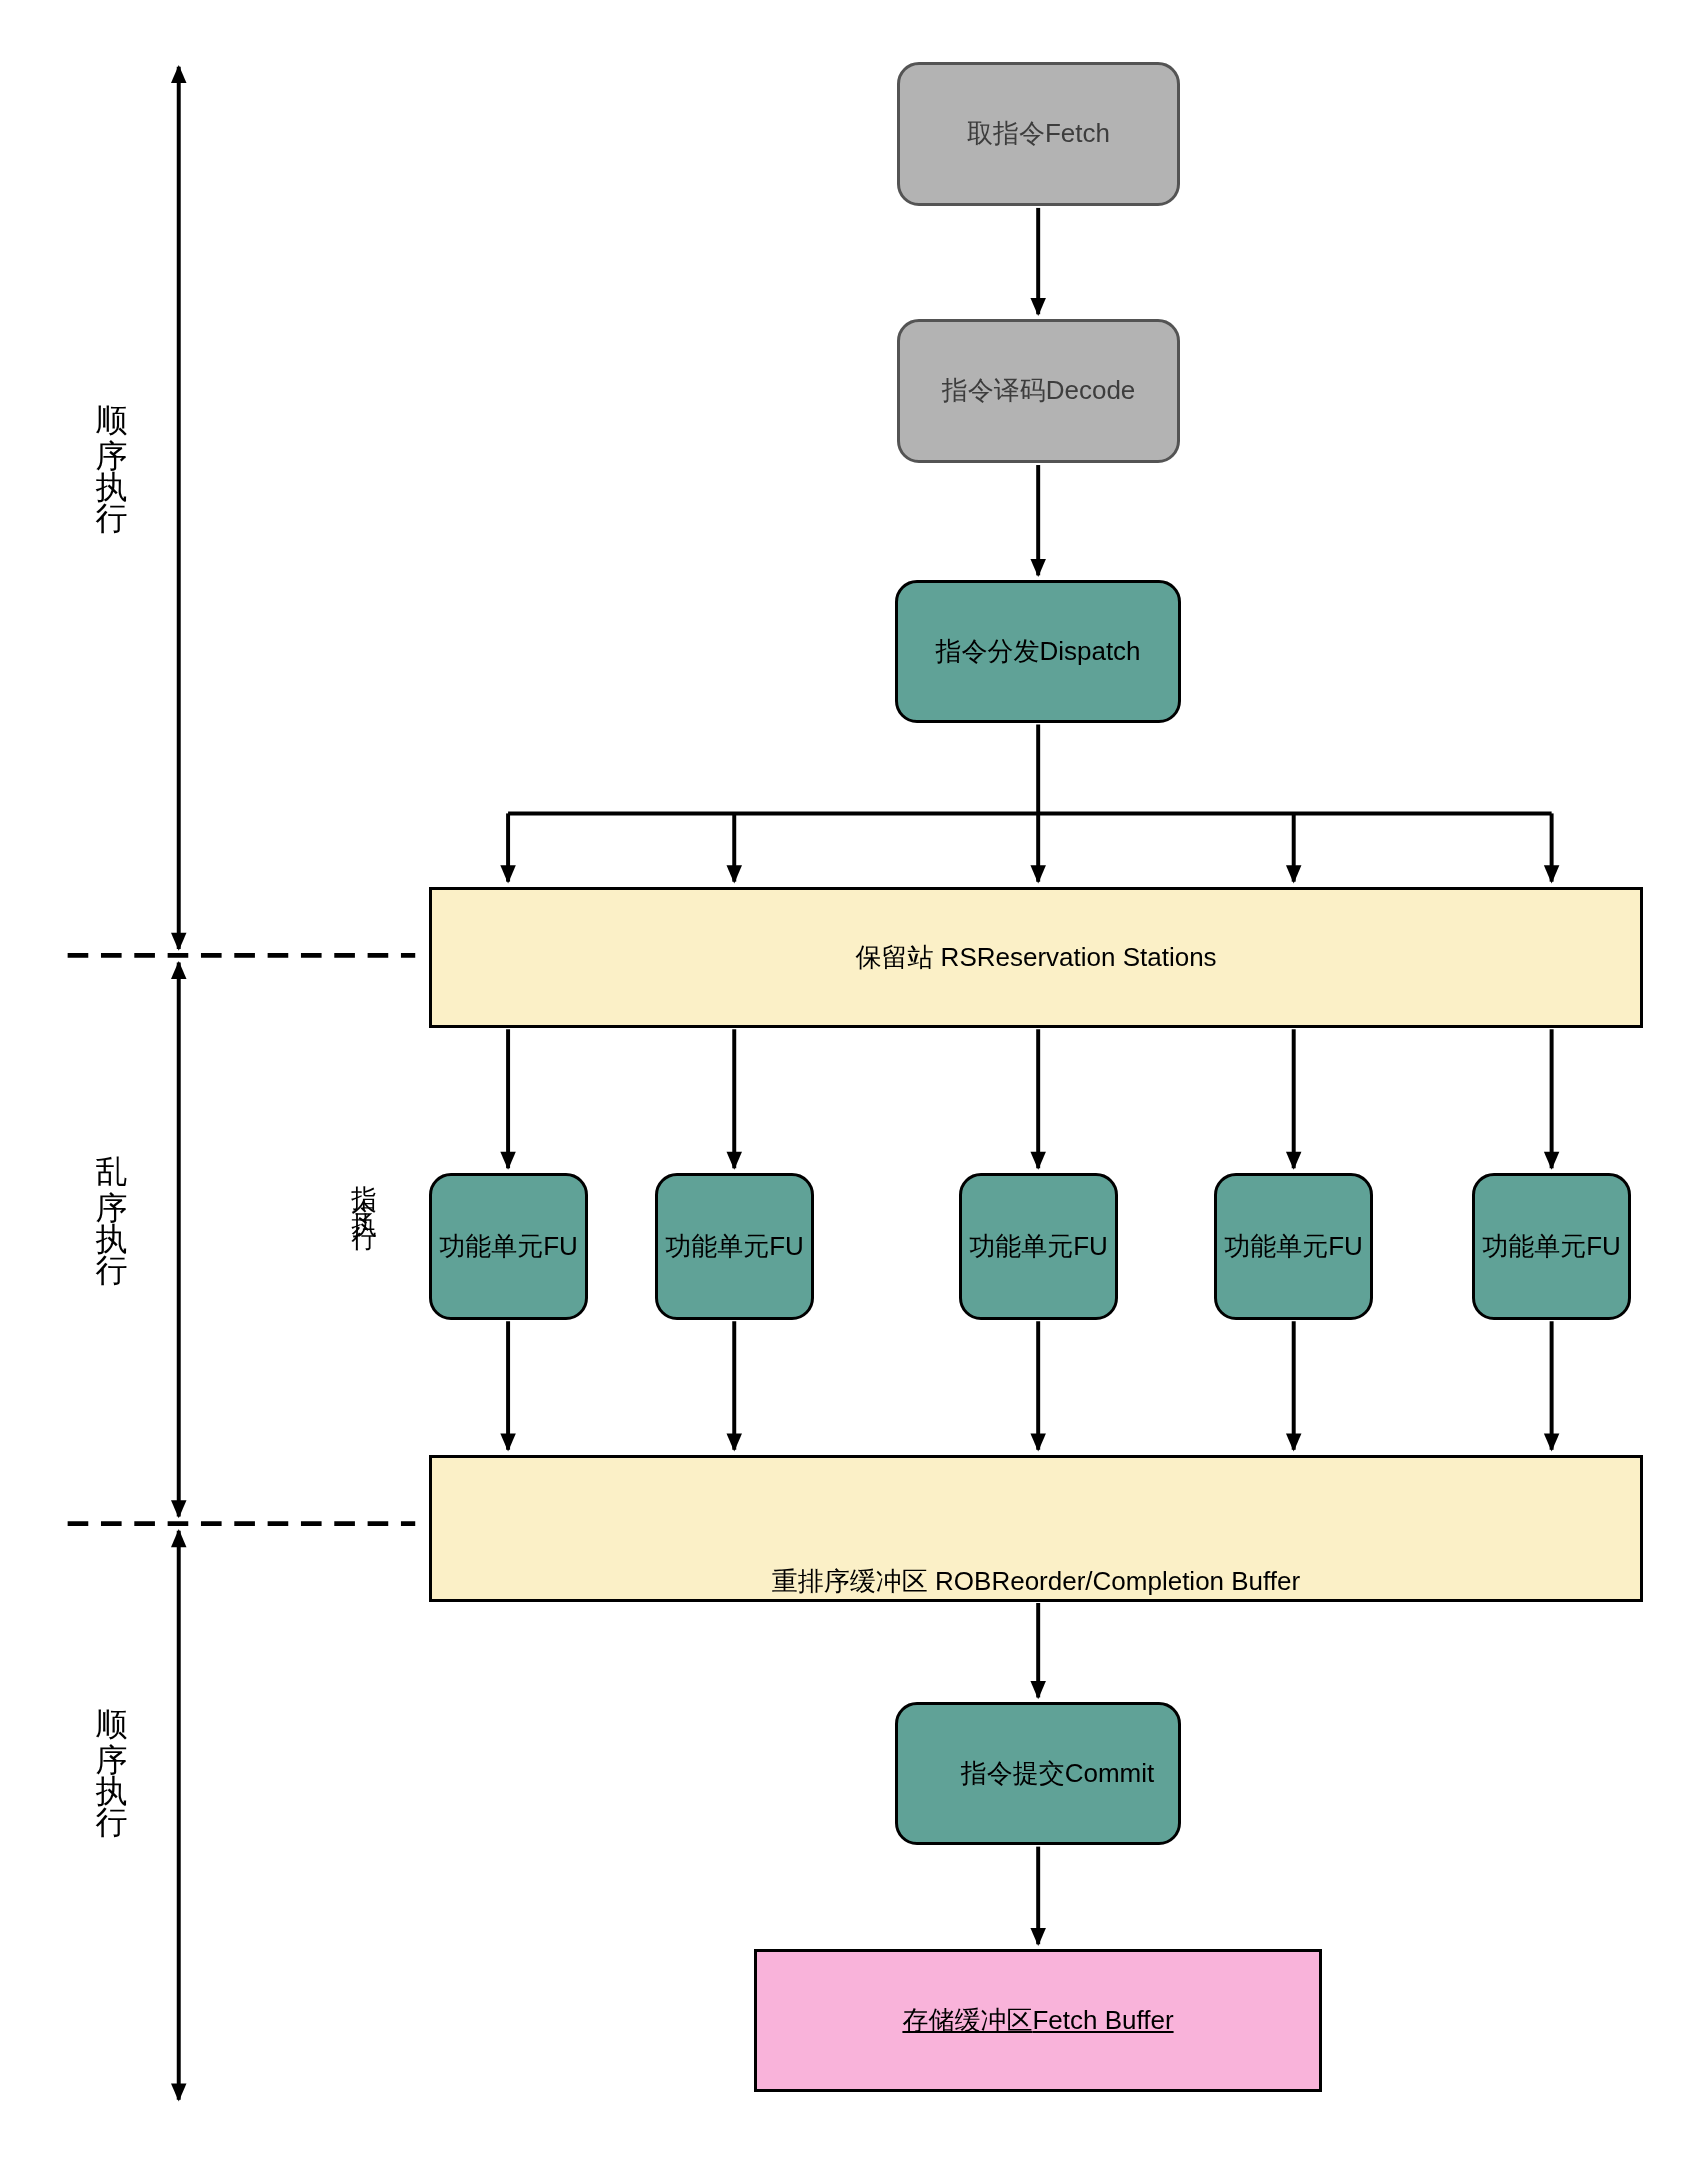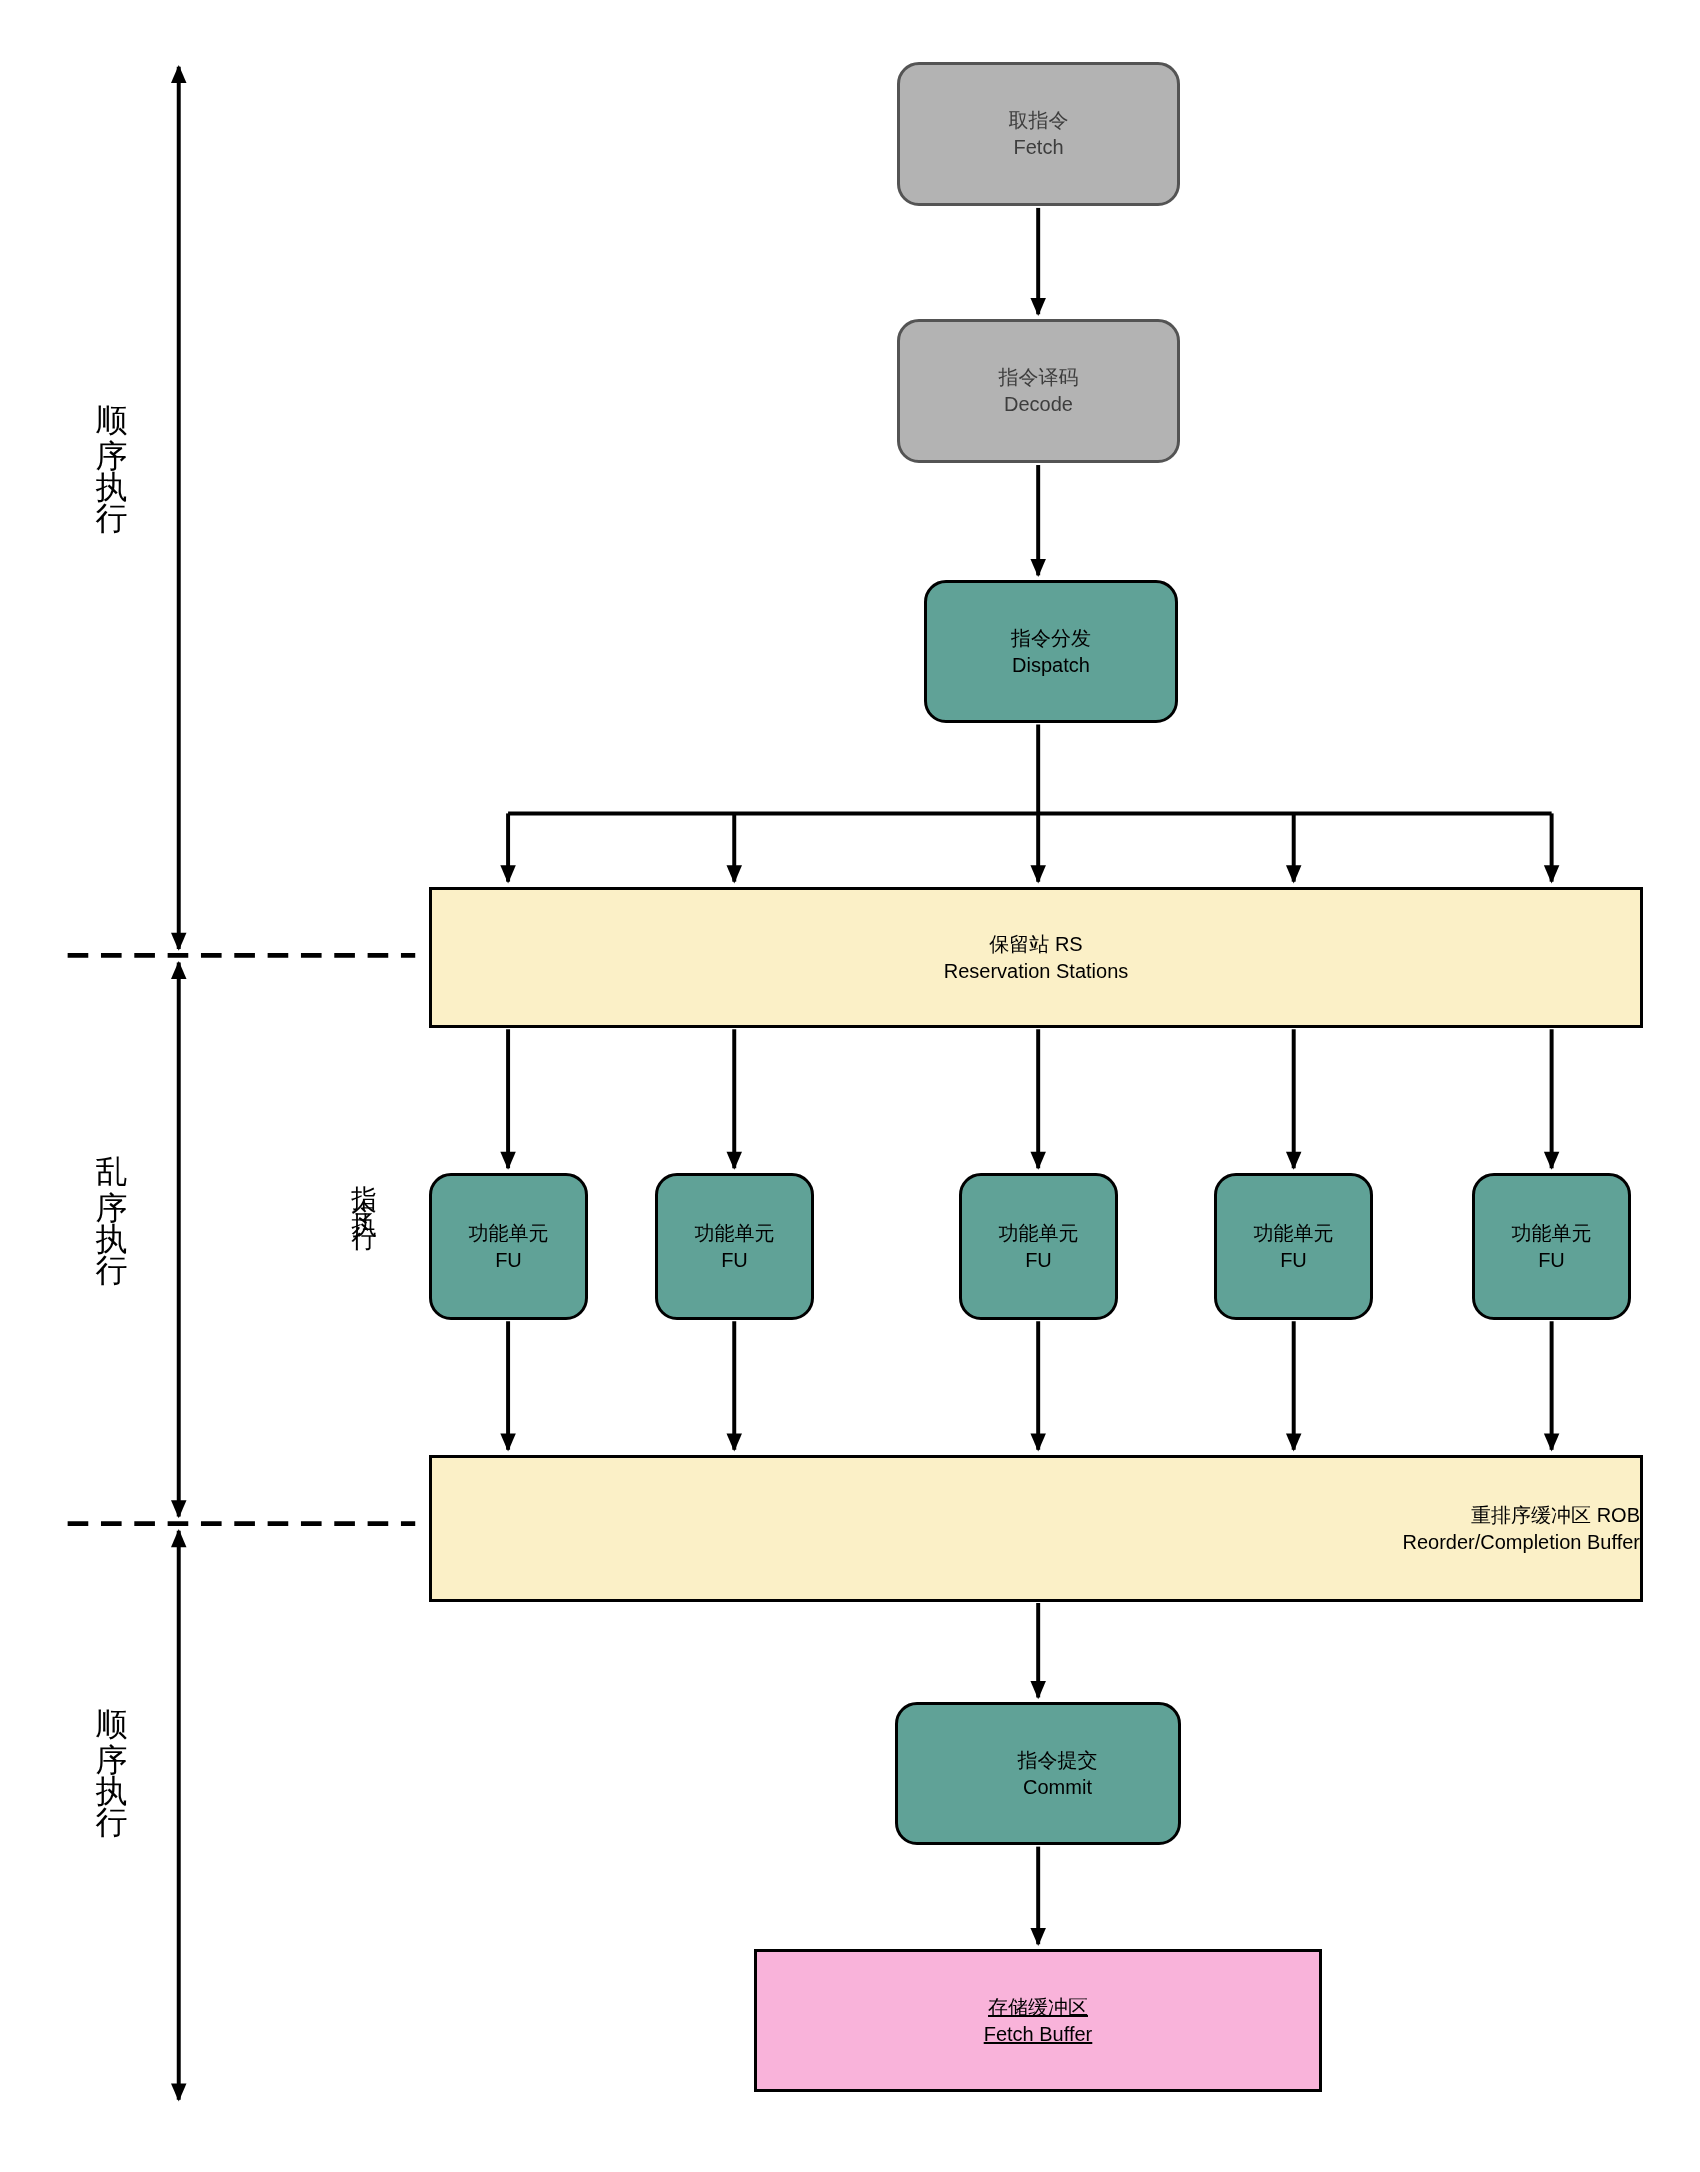--- a/index.html
+++ b/index.html
@@ -8,23 +8,23 @@
     width:1701px;height:2172px;
     background:#ffffff;
     font-family:"Liberation Sans","DejaVu Sans",sans-serif;
     color:#000;
     overflow:hidden;
   }
   svg.edges{position:absolute;left:0;top:0;width:1701px;height:2172px;}
 
   .node{
     position:absolute;
-    display:flex;flex-direction:column;align-items:center;justify-content:center;
+    display:flex;flex-direction:row;align-items:center;justify-content:center;
     text-align:center;
-    font-size:20px;line-height:1.35;
+    font-size:26px;line-height:1.35;
     border:3.2px solid var(--node-border,#000);
     box-sizing:border-box;
     background:#fff;
   }
   .round{border-radius:22px;}
   .gray{background:var(--stage-gray-fill,#b3b3b3);border-color:var(--stage-gray-border,#545454);color:#3d3d3d;}
   .teal{background:var(--stage-teal-fill,#60a297);color:#000;}
   .cream{background:var(--buffer-cream-fill,#fbf0c7);color:#000;}
   .pink{background:var(--store-pink-fill,#f9b3da);color:#000;text-decoration:underline;}
 
@@ -87,21 +87,21 @@
   <div class="node round gray" style="left:897px;top:62px;width:283px;height:144px;">
     <div>取指令</div>
     <div>Fetch</div>
   </div>
 
   <div class="node round gray" style="left:897px;top:319px;width:283px;height:144px;">
     <div>指令译码</div>
     <div>Decode</div>
   </div>
 
-  <div class="node round teal" style="left:895px;top:580px;width:254px;height:143px;margin-left:29px;">
+  <div class="node round teal" style="left:895px;top:580px;width:286px;height:143px;">
     <div>指令分发</div>
     <div>Dispatch</div>
   </div>
 
   <div class="node cream" style="left:429px;top:887px;width:1214px;height:141px;">
     <div>保留站 RS</div>
     <div>Reservation Stations</div>
   </div>
 
   <div class="node round teal" style="left:429px;top:1173px;width:159px;height:147px;">

